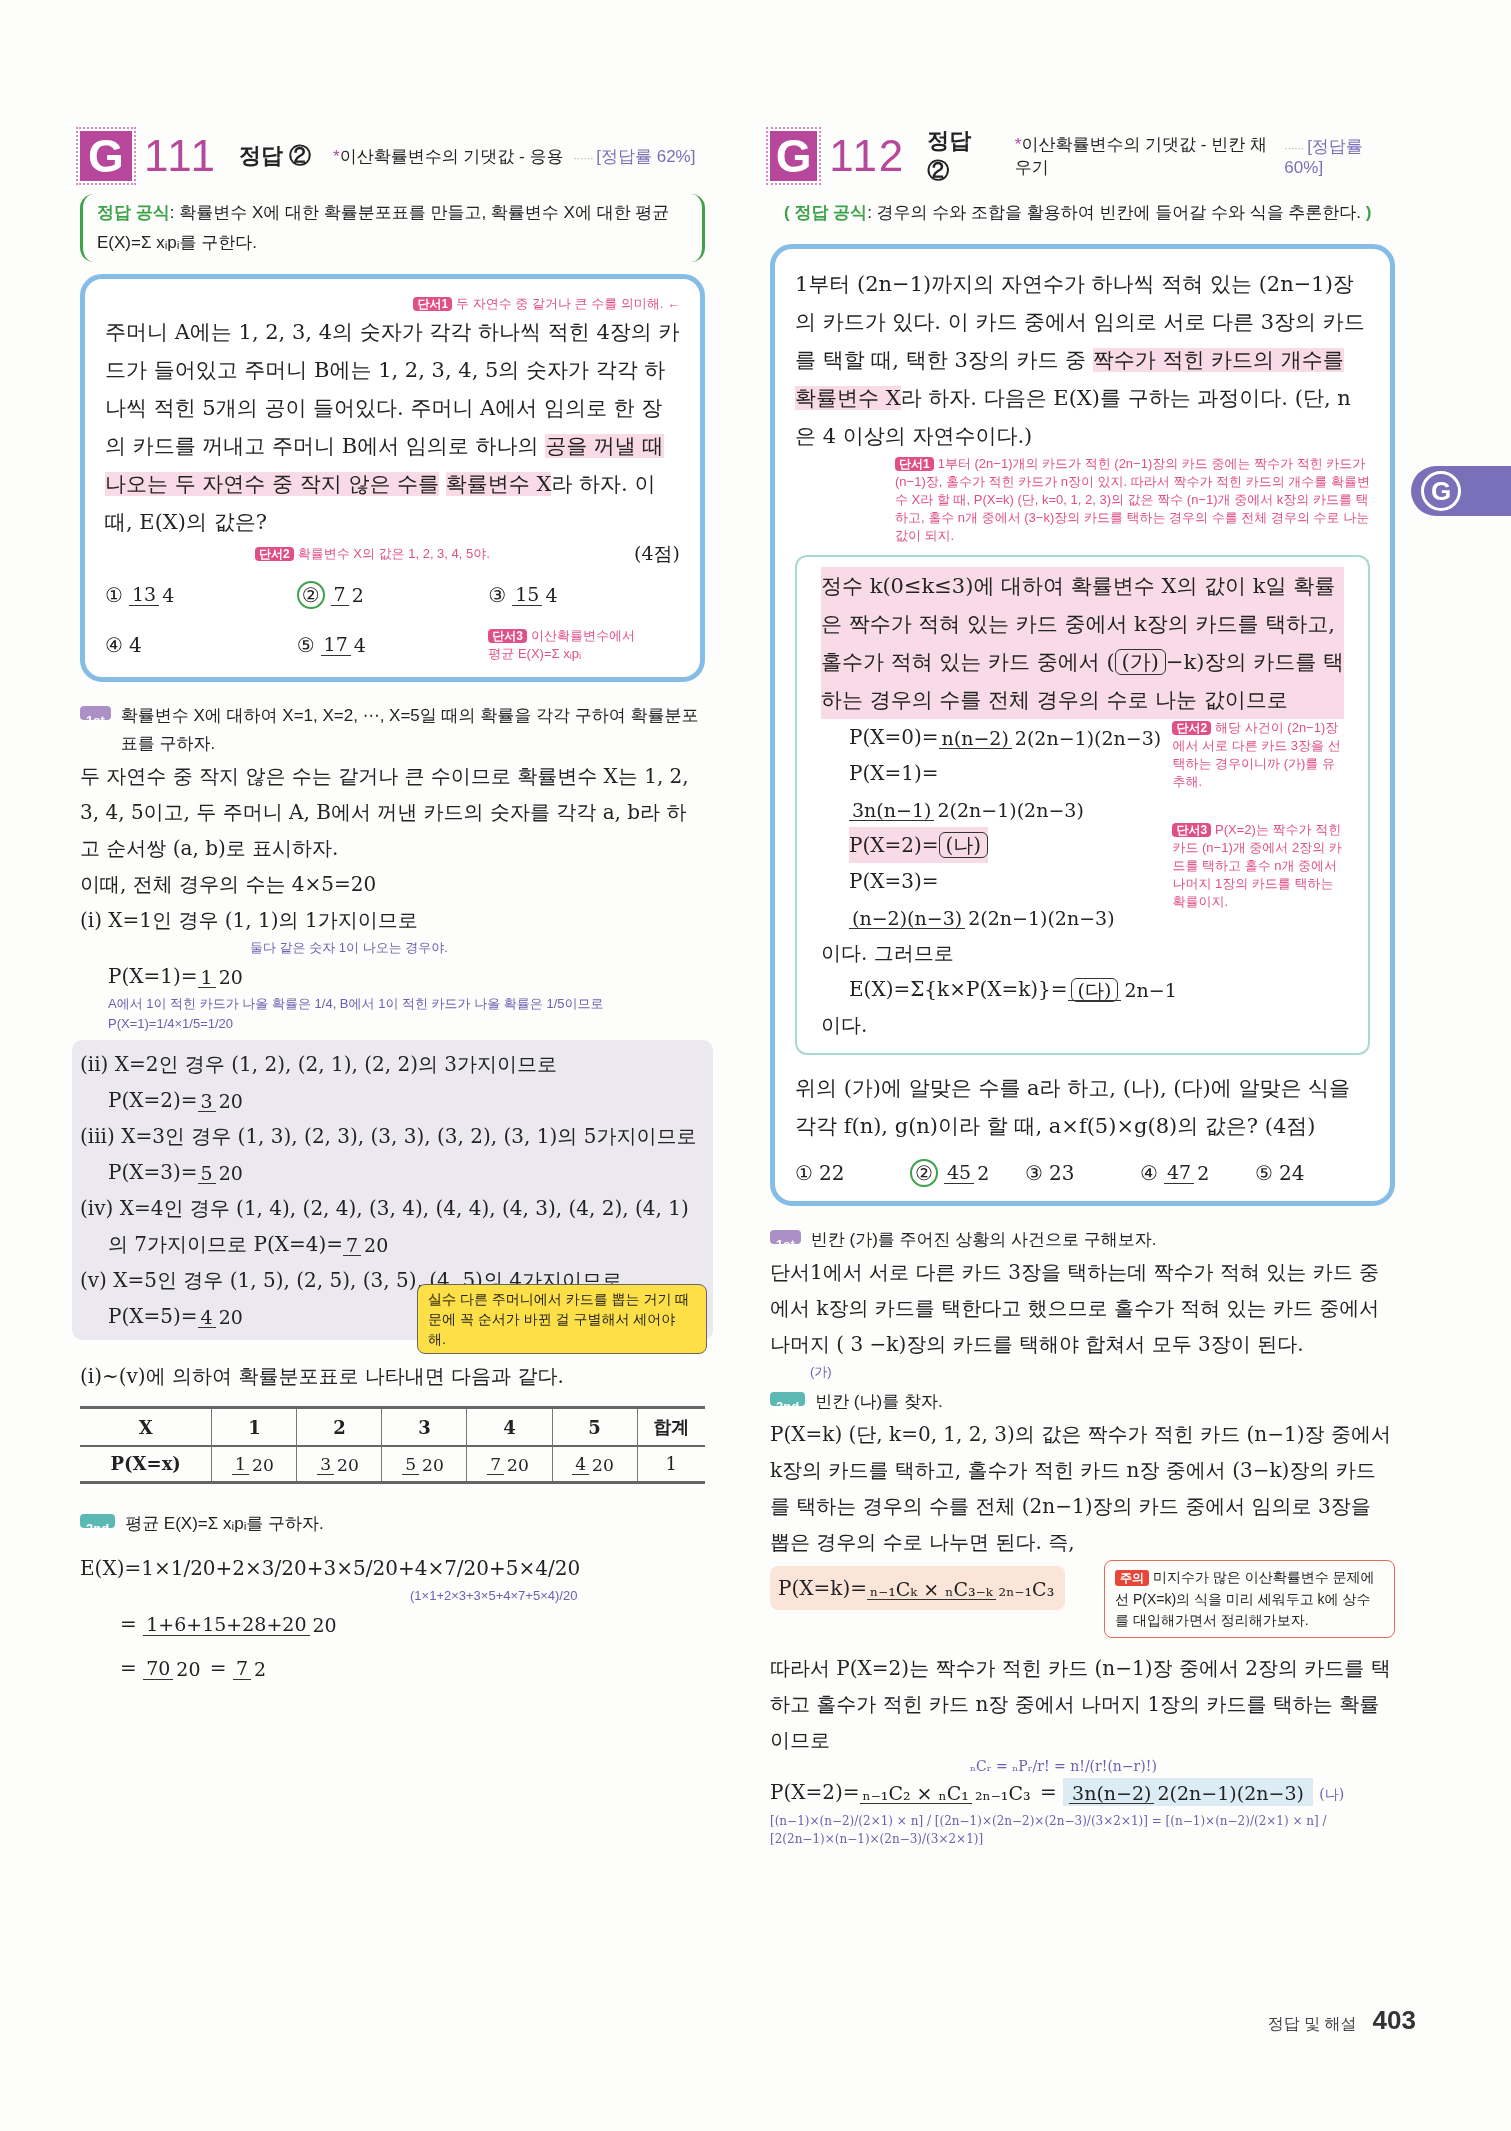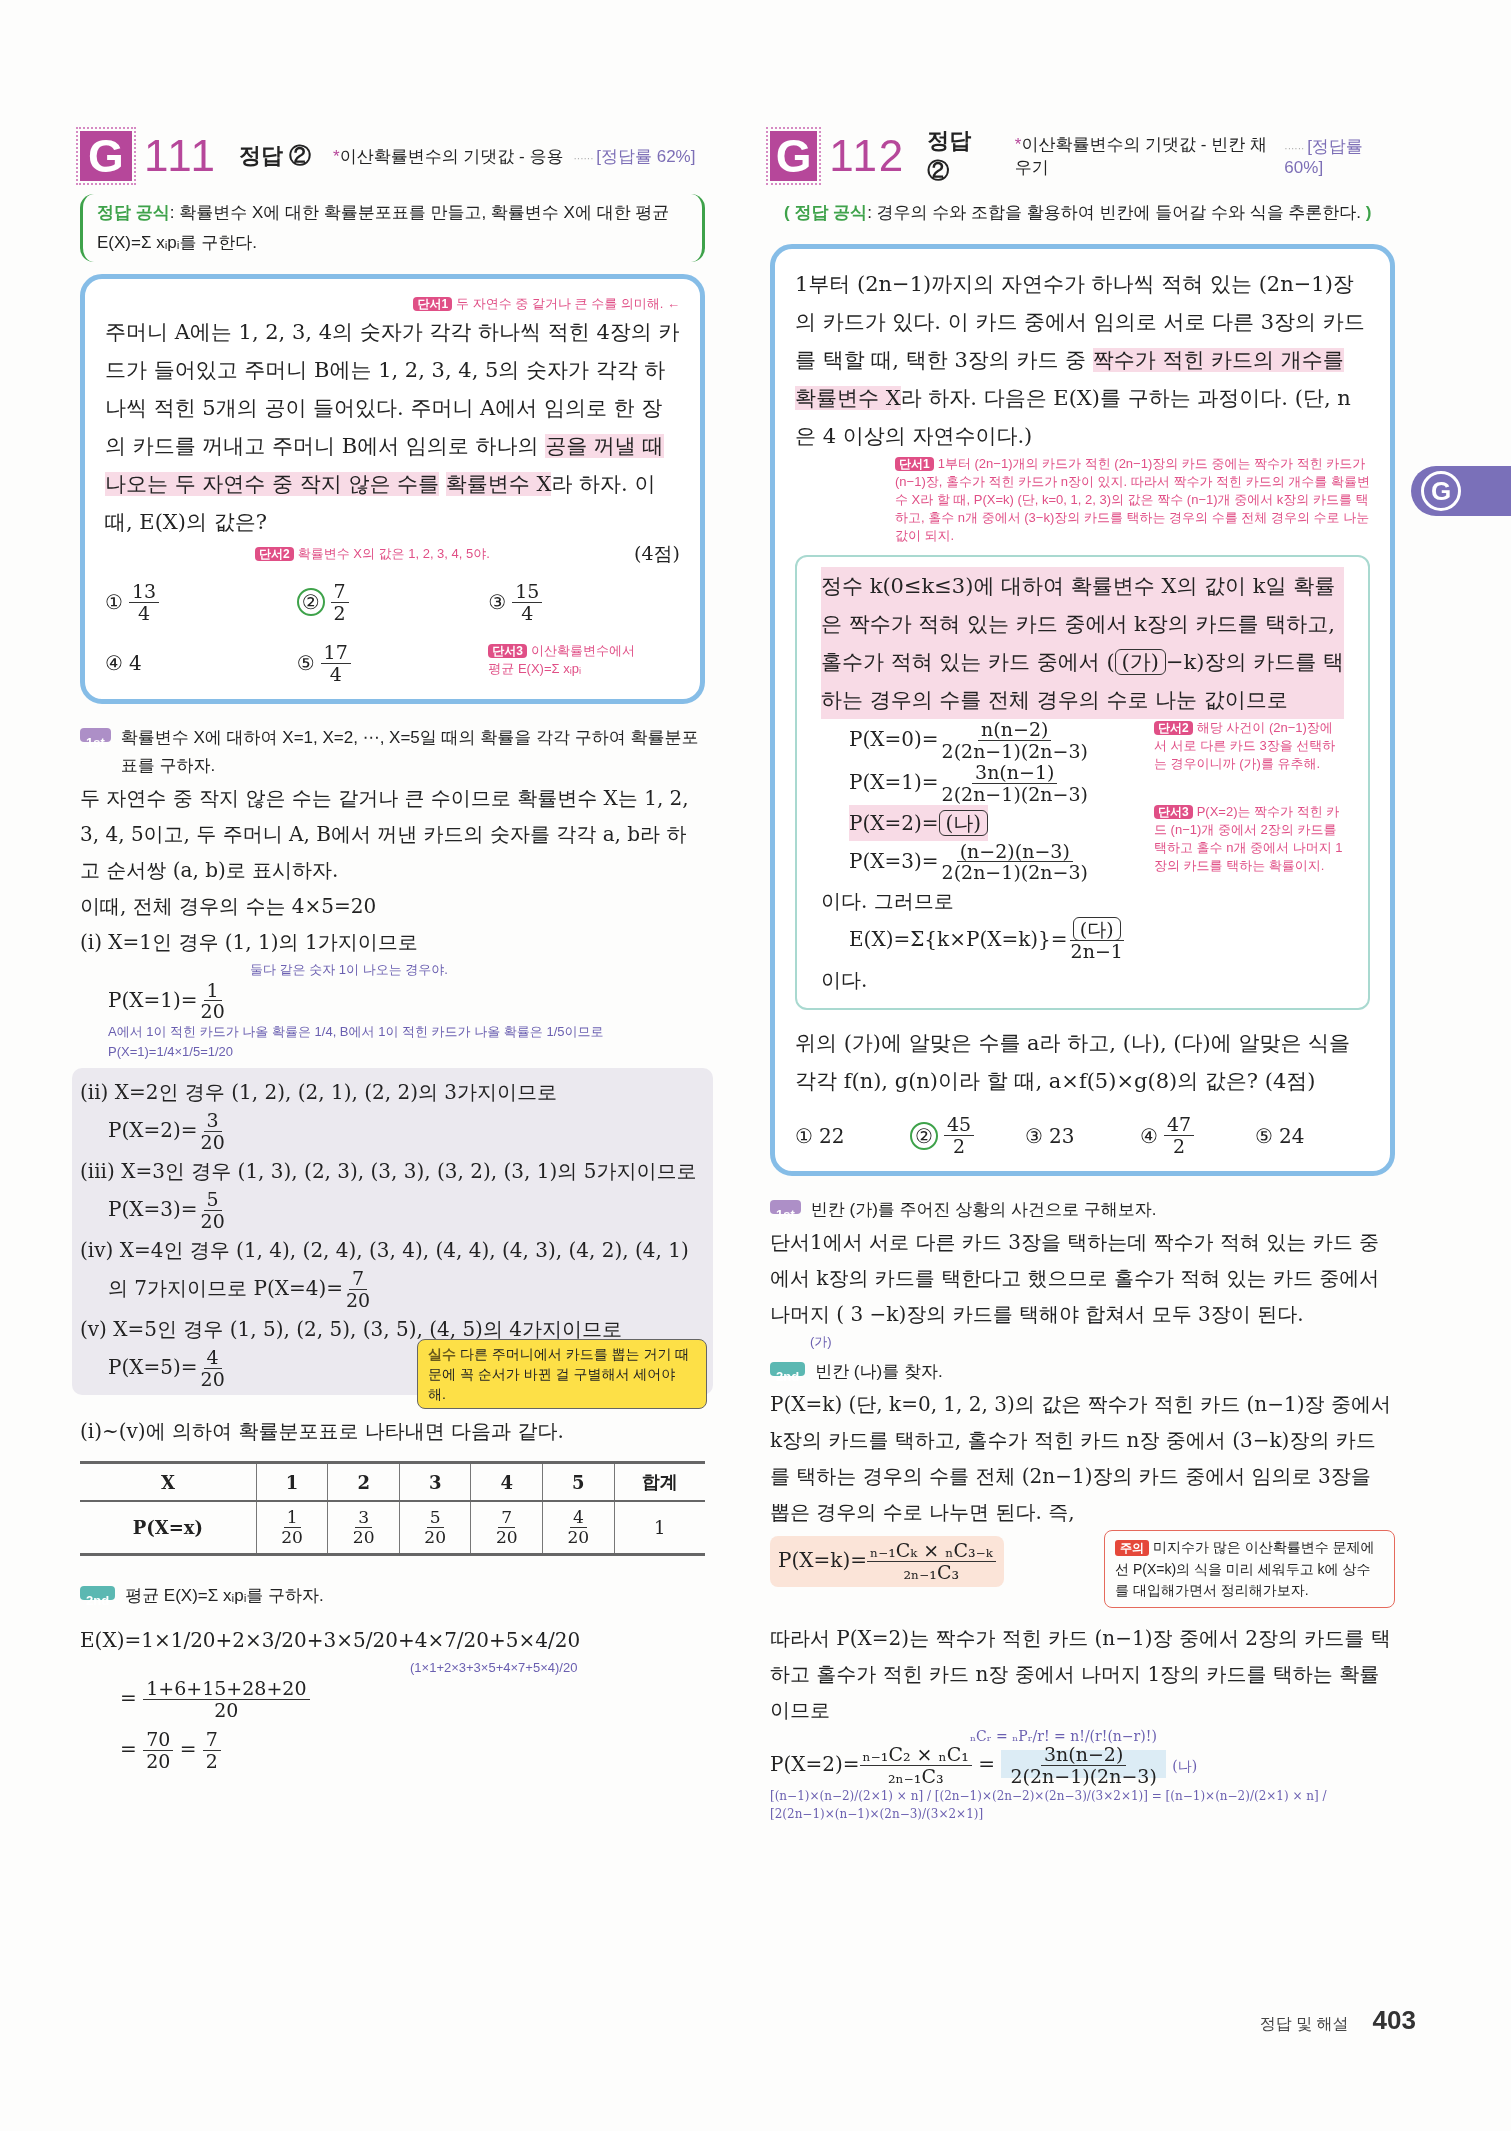--- a/index.html
+++ b/index.html
@@ -17,40 +17,40 @@
   .rate::before { content: "······ "; color: #aaa; font-size: 10px; }
   .formula { font-family: "Liberation Sans", sans-serif; font-size: 17px; margin-top: 12px; padding: 4px 14px; border-left: 3px solid #3ea24a; border-right: 3px solid #3ea24a; border-radius: 14px; line-height: 30px; }
   .formula .lbl { color: #3ea24a; font-weight: bold; }
   .qbox { border: 5px solid #86bde7; border-radius: 22px; background: #fff; padding: 16px 20px 14px; margin-top: 12px; position: relative; }
   .qtext { font-size: 21px; line-height: 38px; }
   .hl { background: #f8dbe6; }
   .hint { font-family: "Liberation Sans", sans-serif; font-size: 13px; color: #e04f86; line-height: 18px; }
   .hint .tag { background: #e04f86; color: #fff; font-weight: bold; padding: 0 4px; border-radius: 4px; margin-right: 4px; font-size: 12px; }
   .choices { display: grid; grid-template-columns: repeat(3, 1fr); row-gap: 18px; margin-top: 14px; font-size: 20px; }
   .choice { display: flex; align-items: center; gap: 6px; }
-  .frac { display: inline-flex; flex-direction: column; align-items: center; vertical-align: middle; font-size: 0.95em; line-height: 1.1; }
+  .frac { display: inline-flex; flex-direction: row; align-items: center; vertical-align: middle; font-size: 0.95em; line-height: 1.1; }
   .frac .n { border-bottom: 1.5px solid #333; padding: 0 3px; }
   .frac .d { padding: 0 3px; }
   .sel { border: 2px solid #3ea24a; border-radius: 50%; padding: 0 3px; }
   .step { display: flex; gap: 10px; font-family: "Liberation Sans", sans-serif; font-size: 17px; line-height: 28px; margin-top: 20px; }
   .badge { font-family: "Liberation Sans", sans-serif; font-weight: bold; font-size: 13px; color: #fff; padding: 1px 6px; border-radius: 4px; height: 14px; margin-top: 4px; white-space: nowrap; }
   .b1 { background: #ad8fc7; } .b2 { background: #5bb8b2; }
   .body { font-size: 20px; line-height: 36px; }
   .note { font-family: "Liberation Sans", sans-serif; font-size: 13px; color: #6a5fb0; margin-left: 28px; line-height: 20px; }
   .grayblk { background: #ebe9ef; border-radius: 10px; padding: 6px 8px; margin: 6px -8px; }
   .indent { margin-left: 28px; }
   .mistake { position: absolute; right: 6px; font-family: "Liberation Sans", sans-serif; font-size: 14px; background: #fde047; border: 1.5px solid #666; border-radius: 8px; padding: 4px 10px; line-height: 20px; }
   table.dist { width: 100%; border-collapse: collapse; margin-top: 12px; font-size: 18px; text-align: center; }
   table.dist td, table.dist th { border-left: 1px solid #777; padding: 6px 0; }
   table.dist tr td:first-child, table.dist tr th:first-child { border-left: none; }
   table.dist { border-top: 3px solid #666; border-bottom: 3px solid #666; }
   table.dist tr:first-child th { border-bottom: 2px solid #666; }
   .tabG { position: absolute; right: 0; top: 466px; width: 100px; height: 50px; background: #7a70b9; border-radius: 25px 0 0 25px; display: flex; align-items: center; padding-left: 10px; }
   .tabG span { width: 40px; height: 40px; border-radius: 50%; border: 3px solid #fff; color: #fff; font-family: "Liberation Sans", sans-serif; font-weight: bold; font-size: 26px; display: flex; align-items: center; justify-content: center; }
-  .footer { position: absolute; right: 95px; top: 2005px; font-family: "Liberation Sans", sans-serif; display: flex; align-items: baseline; gap: 24px; }
+  .footer { position: absolute; right: 95px; top: 2005px; font-family: "Liberation Sans", sans-serif; display: flex; align-items: baseline; gap: 16px; }
   .footer .lab { font-size: 16px; color: #444; }
   .footer .pg { font-size: 26px; font-weight: bold; color: #333; }
   .subbox { border: 2px solid #a9d9d0; border-radius: 12px; padding: 10px 24px; margin-top: 10px; }
   .blank { border: 1.5px solid #333; border-radius: 6px; padding: 0 6px; }
   .warn { font-family: "Liberation Sans", sans-serif; font-size: 14px; border: 1.5px solid #e56a5c; border-radius: 8px; padding: 6px 10px; line-height: 21px; width: 291px; position: absolute; right: 0; }
   .warntag { background: #e5483a; color:#fff; font-weight: bold; font-size: 12px; padding: 1px 5px; border-radius: 3px; }
   .peach { background: #fbe4d8; border-radius: 8px; padding: 4px 8px; display: inline-block; }
   .blue { background: #dcecf5; padding: 2px 6px; }
   .purple { color: #6a5fb0; font-size: 14px; }
 </style>

